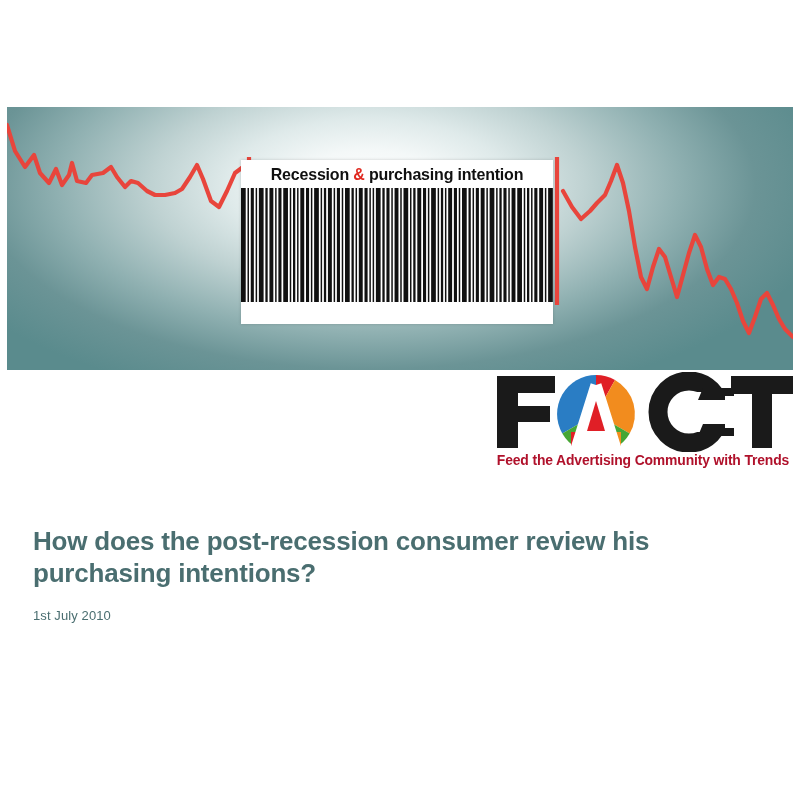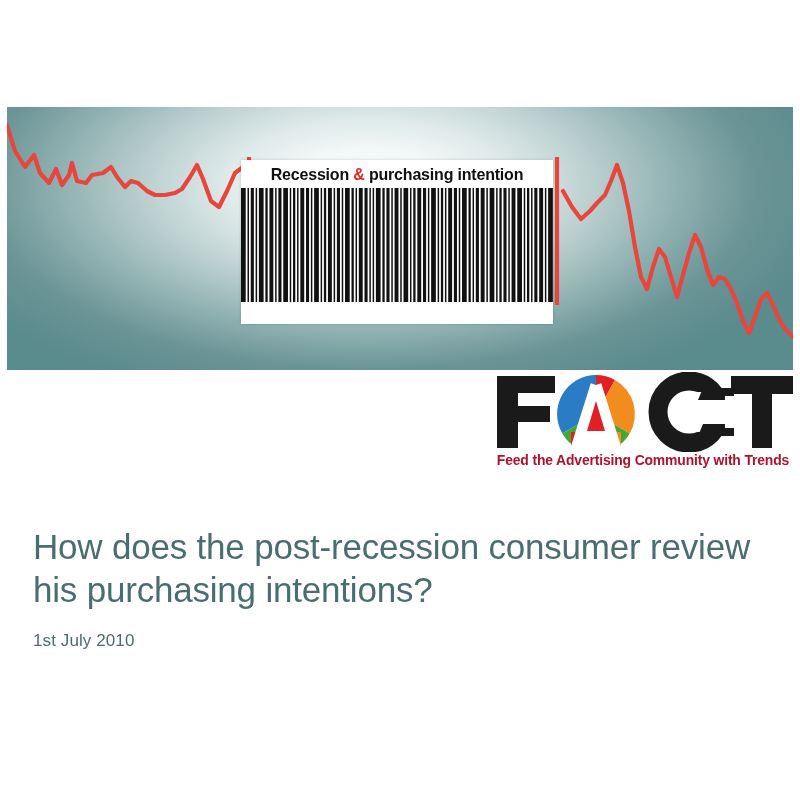--- a/index.html
+++ b/index.html
@@ -110,31 +110,31 @@
 
   
   .headline {
     position: absolute;
     left: 33px;
     top: 525px;
     width: 730px;
   }
   .headline-title {
     font-family: "Liberation Sans", sans-serif;
-    font-size: 35px;
+    font-size: 26px;
     line-height: 1.24;
-    font-weight: normal;
+    font-weight: bold;
     color: #4a6e70;
     margin: 0;
     letter-spacing: -0.2px;
   }
   .headline-date {
     margin-top: 19px;
     font-family: "Liberation Sans", sans-serif;
-    font-size: 17px;
+    font-size: 13px;
     font-weight: normal;
     color: #4a6e70;
     letter-spacing: 0.1px;
   }
 </style>
 </head>
 <body>
 
 <div class="banner">
   <svg class="banner-svg" viewBox="0 0 786 263" preserveAspectRatio="none">

